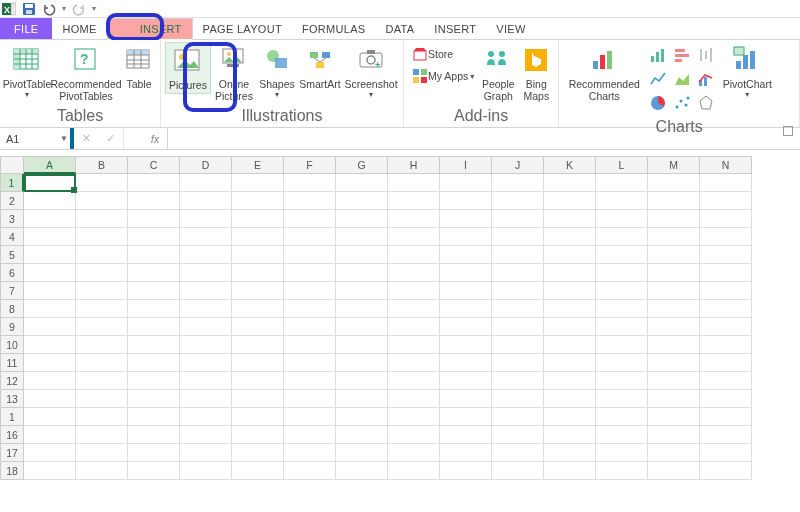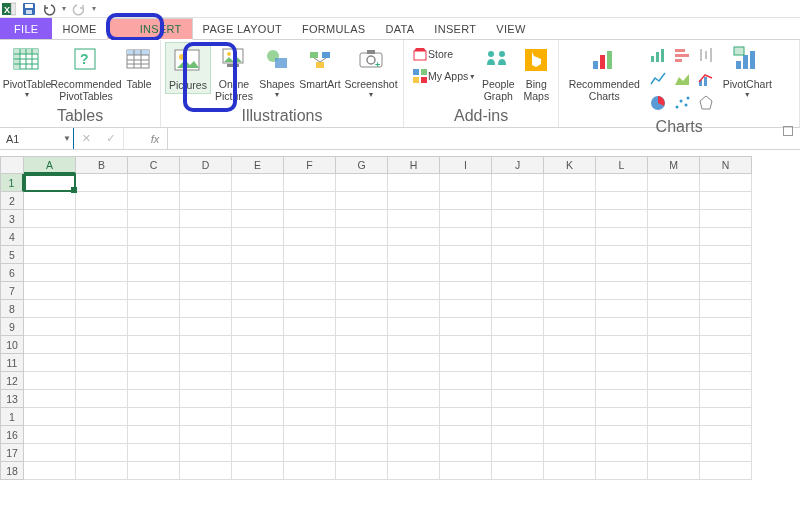--- a/index.html
+++ b/index.html
@@ -31,21 +31,21 @@
   .small-stack { display: flex; flex-direction: column; gap: 2px; padding: 2px 4px; }
   .small-btn { display: flex; align-items: center; font-size: 10.5px; cursor: pointer; height: 20px; }
   .small-btn .sicon { width: 16px; height: 16px; display:inline-flex; align-items:center; justify-content:center; }
   .chart-grid { display: grid; grid-template-columns: repeat(3, 22px); grid-auto-rows: 22px; gap: 2px; padding: 2px; }
   .chart-grid div { display:flex; align-items:center; justify-content:center; cursor:pointer; }
 
   .highlight-pictures { position:absolute; border:4px solid #2733cc; border-radius:10px; width:54px; height:70px; left:183px; top:2px; pointer-events:none; }
 
   
   .fxbar { height: 22px; border-bottom: 1px solid #d4d4d4; display: flex; align-items: stretch; }
-  .namebox { width: 74px; border-right: 1px solid #0369a1; display:flex; align-items:center; padding-left:6px; font-size:11px; position:relative; }
+  .namebox { width: 74px; border-right: 4px solid #0369a1; display:flex; align-items:center; padding-left:6px; font-size:11px; position:relative; }
   .namebox .dd { position:absolute; right:2px; font-size:8px; color:#666; }
   .fx-tools { width: 50px; display:flex; align-items:center; justify-content:space-around; color:#bbb; border-right:1px solid #e6e6e6; }
   .fx-label { width: 24px; display:flex; align-items:center; justify-content:center; font-style:italic; color:#888;margin-left:19px; }
   .fx-input { flex:1; border:1px solid #d4d4d4; border-right:none; border-top:none; border-bottom:none; }
 
   
   .spacer { height: 6px; background: #fff; }
 
   
   .sheet { position: relative; }

